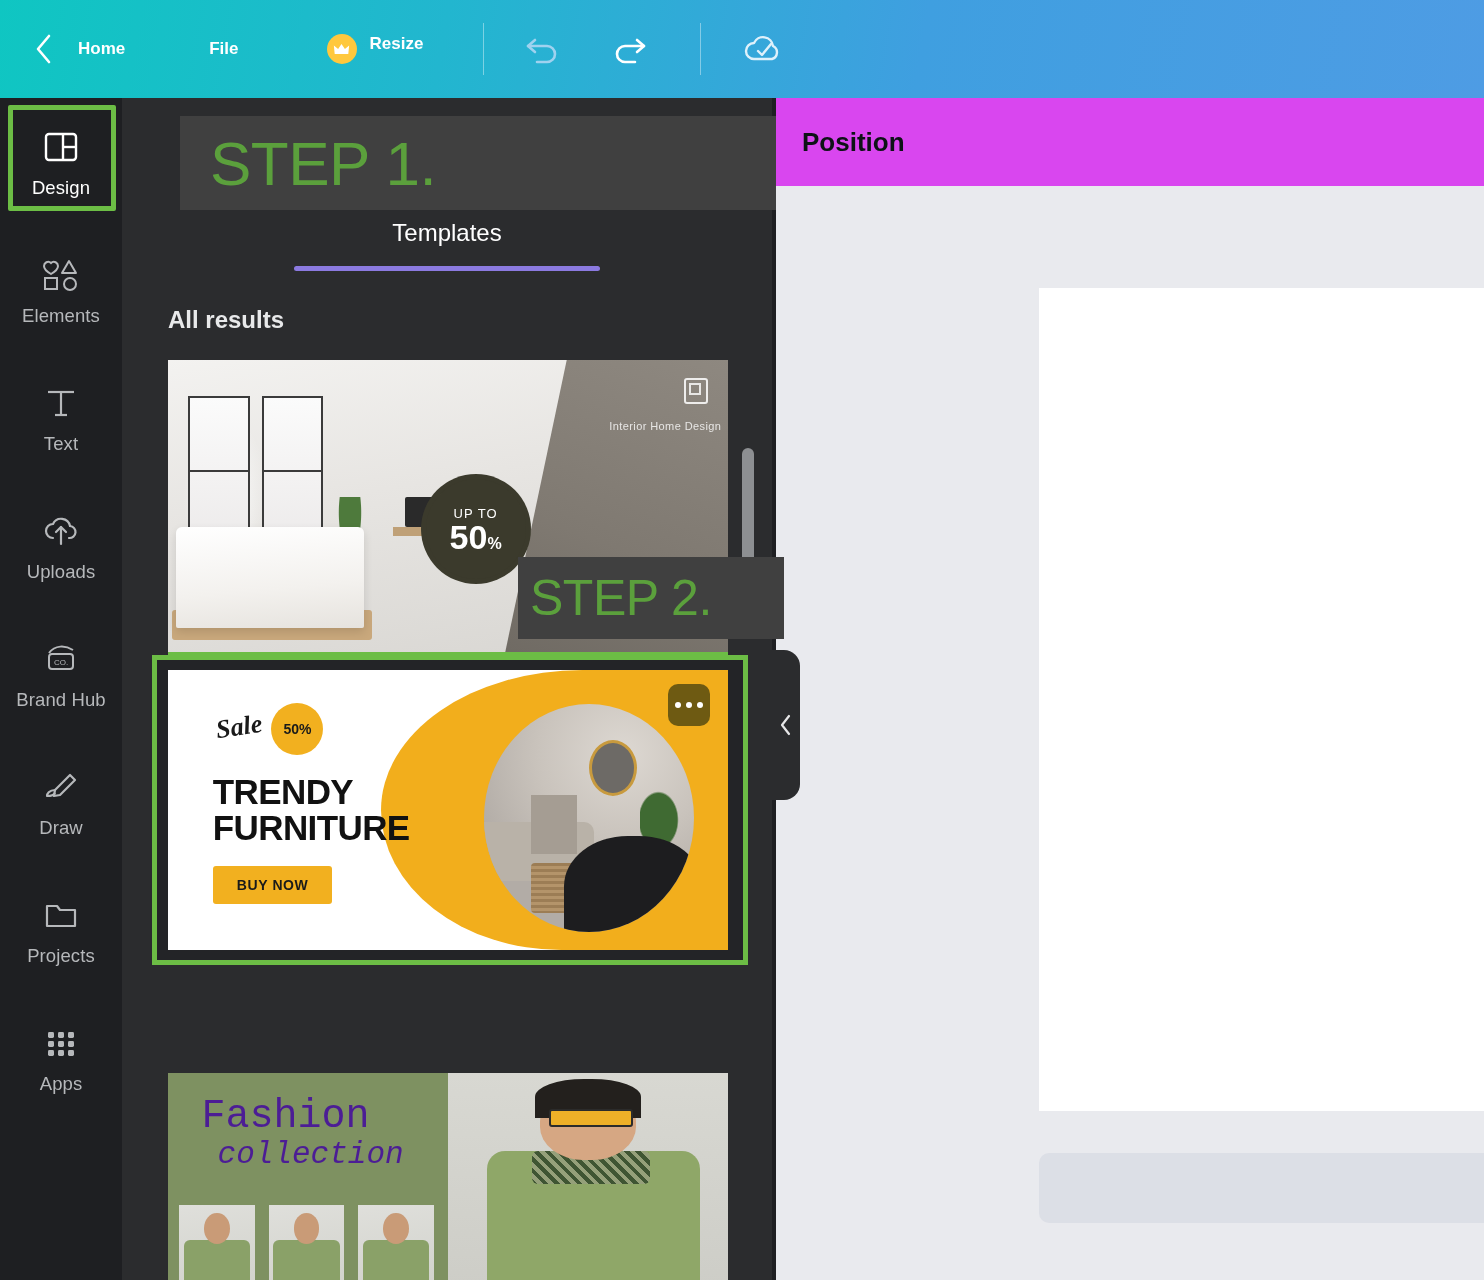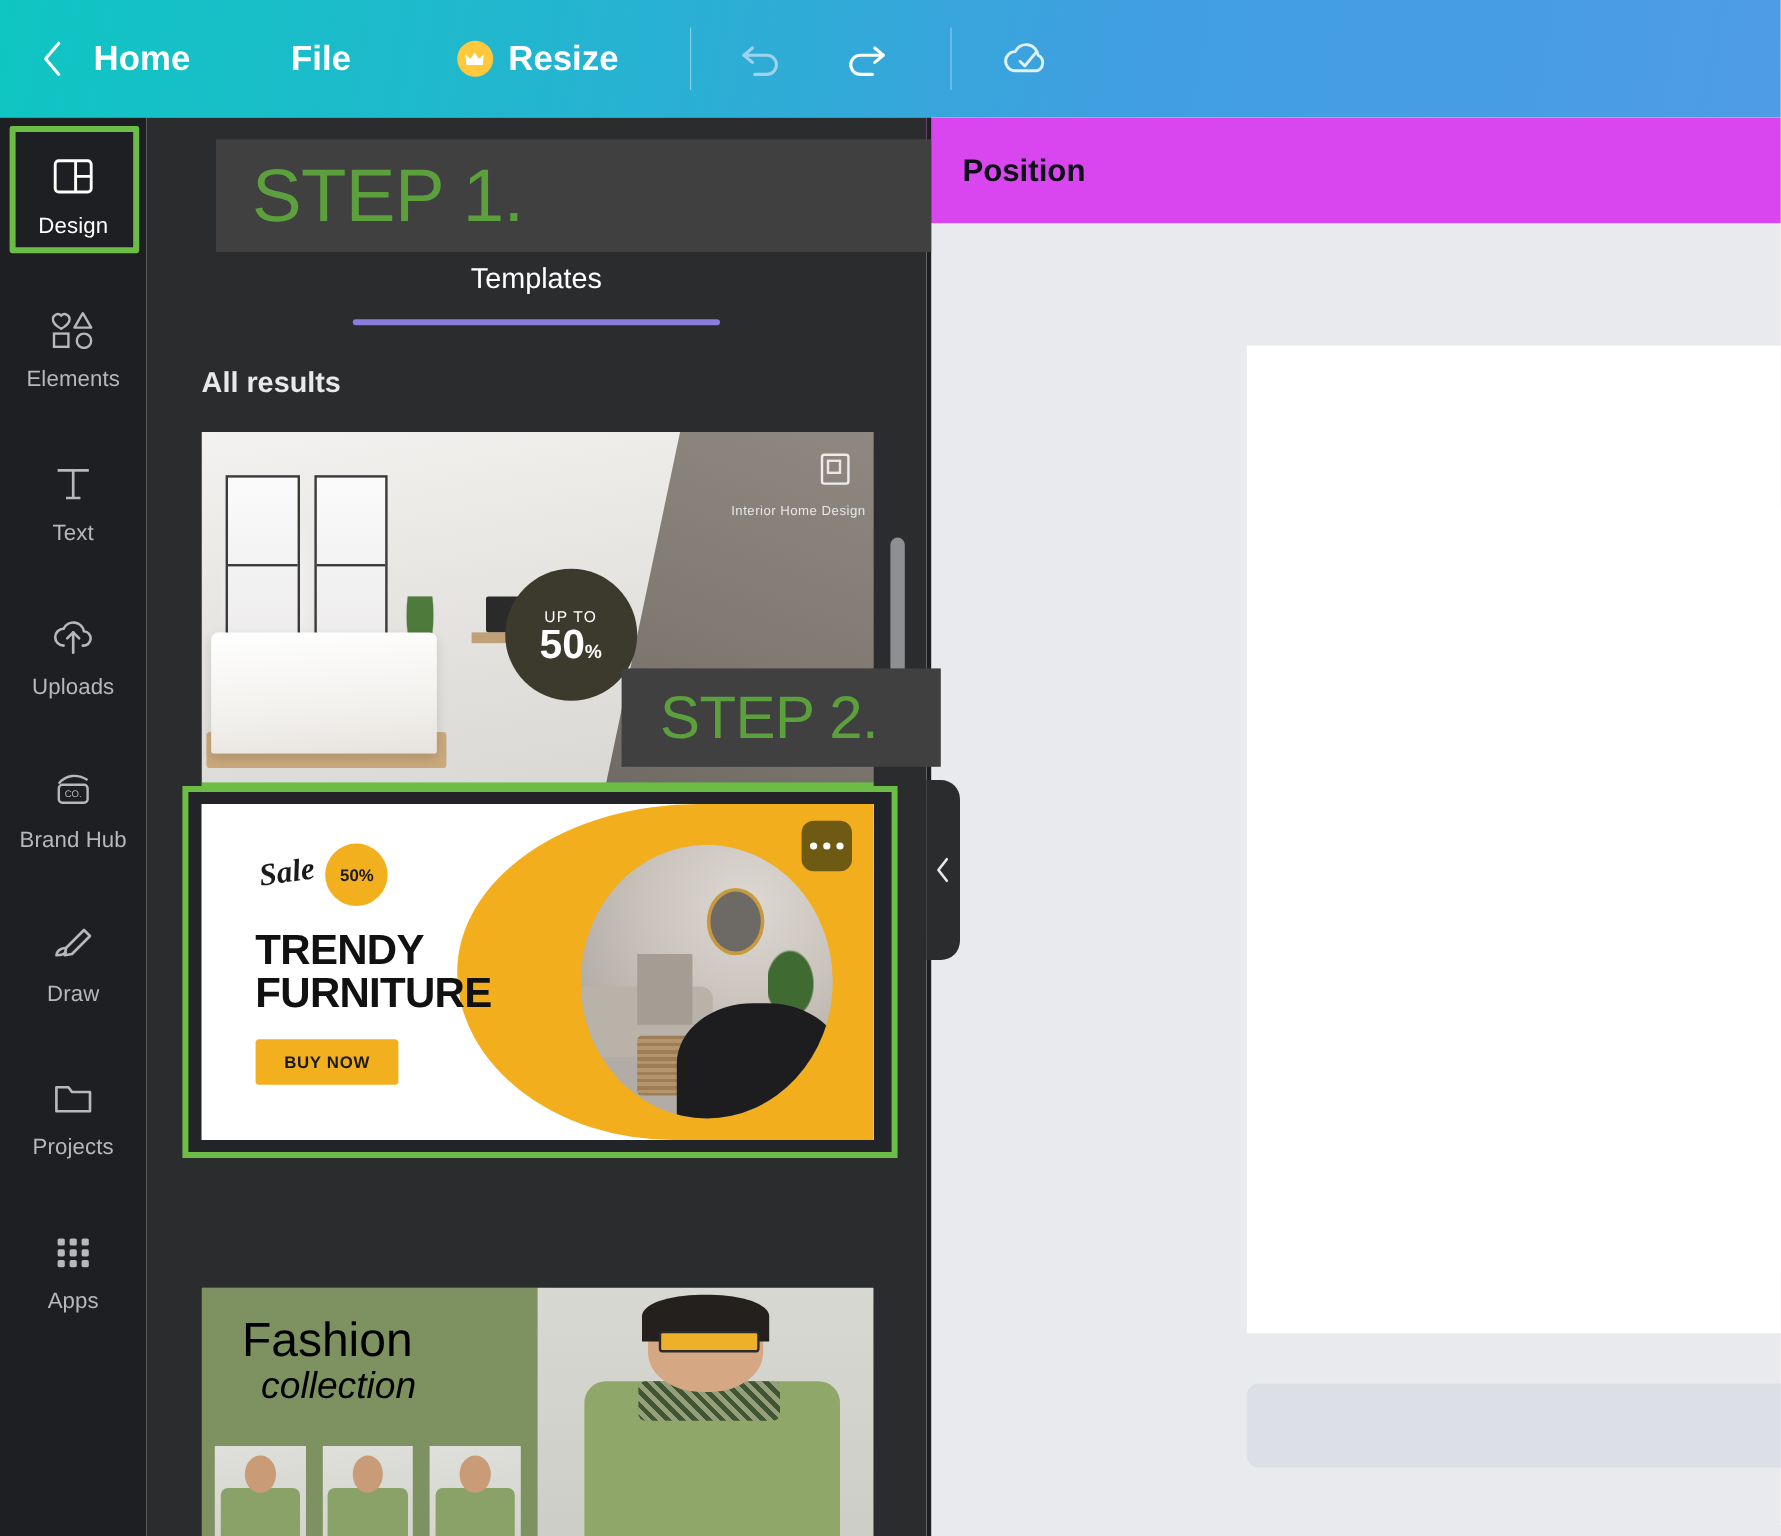--- a/index.html
+++ b/index.html
@@ -15,22 +15,22 @@
   .topbar {
     position: absolute; left: 0; top: 0; width: 1484px; height: 98px;
     background: linear-gradient(100deg, #0fc6c2 0%, #22b6cf 30%, #3f9fe0 62%, #4e9ce4 100%);
     display: flex; align-items: center;
   }
   .tb-back {
     width: 26px; height: 34px; margin-left: 30px; margin-right: 4px;
     display: flex; align-items: center; justify-content: center; cursor: pointer;
   }
   .tb-item {
-    color: #ffffff; font-size: 29px; font-weight: 600;
-    padding: 6px 18px; display: flex; align-items: center; cursor: pointer;
+    color: #ffffff; font-size: 17px; font-weight: 600;
+    padding: 6px 18px; display: flex; cursor: pointer;
     white-space: nowrap;
   }
   .tb-home { margin-left: 0px; }
   .tb-file { margin-left: 48px; }
   .tb-resize { margin-left: 52px; }
   .crown-badge {
     width: 30px; height: 30px; border-radius: 50%;
     background: #ffc83d; display: inline-flex; align-items: center;
     justify-content: center; margin-right: 13px; flex: none;
   }
@@ -116,21 +116,21 @@
     border-radius: 10px; background: #6e5a12; display: flex; align-items: center;
     justify-content: center; gap: 5px; cursor: pointer;
   }
   .dots-btn i { width: 6px; height: 6px; border-radius: 50%; background: #fff; display: block; }
 
   .step-box {
     position: absolute; background: #404040; display: flex; align-items: center;
     color: #5ba03c; font-weight: 400; letter-spacing: -0.5px; margin-left: 40px;
   }
   #step1 { left: 140px; top: 116px; width: 596px; height: 94px; padding-left: 30px; font-size: 62px; }
-  #step2 { left: 478px; top: 557px; width: 266px; height: 82px; padding-left: 32px; font-size: 50px; }
+  #step2 { left: 478px; top: 557px; width: 266px; height: 82px; padding-left: 12px; font-size: 50px; }
 
   .scrollbar-track {
     position: absolute; right: 18px; top: 250px; width: 12px; height: 930px;
   }
   .scrollbar-thumb {
     position: absolute; left: 0; top: 100px; width: 12px; height: 190px;
     border-radius: 6px; background: #8d8f92; cursor: pointer;
   }
 
   
@@ -249,22 +249,22 @@
   .t2 .circ .cab{position:absolute;left:22%;top:40%;width:22%;height:26%;background:#a59d93;}
   .t2 .circ .basket{position:absolute;left:22%;bottom:8%;width:22%;height:22%;
     background:repeating-linear-gradient(180deg,#9c7d55 0 3px,#b4946a 3px 6px);border-radius:4px;}
   .t2 .circ .leaf{position:absolute;right:4%;top:34%;width:22%;height:34%;
     background:radial-gradient(ellipse at 40% 50%,#3f6a32 0%,#3f6a32 48%,rgba(0,0,0,0) 52%);}
 
   
   .t3 { position: relative; width: 100%; height: 100%; background: #dcdcd6; overflow: hidden; }
   .t3 .panelg { position: absolute; left: 0; top: 0; width: 52%; height: 100%; background: #7e9161; }
   .t3 .fh {
-    position: absolute; left: 6%; top: 8%; color: #000000;
-    font-family: Liberation Sans, sans-serif; font-size: 40px; line-height: 1.0;
+    position: absolute; left: 6%; top: 8%; color: #4c1d95;
+    font-family: Liberation Mono, monospace; font-size: 40px; line-height: 1.0;
   }
   .t3 .fh em { display: block; font-style: italic; font-size: 31px; margin-left: 16px; margin-top: 2px; }
   .t3 .thumb { position: absolute; top: 44%; height: 34%; width: 13.5%; overflow: hidden;
     background: linear-gradient(170deg,#dfdfdb 0%,#cfd0c9 100%); }
   .t3 .thumb .g{position:absolute;left:6%;bottom:0;width:88%;height:66%;background:#8aa168;border-radius:6px 6px 0 0;}
   .t3 .thumb .hd{position:absolute;left:33%;top:8%;width:34%;height:30%;background:#c99b77;border-radius:50%;}
   .t3 .t3a { left: 2%; } .t3 .t3b { left: 18%; } .t3 .t3c { left: 34%; }
   .t3 .model { position: absolute; right: 0; top: 0; width: 50%; height: 100%;
     background: linear-gradient(180deg,#d8d8d2 0%,#c9c9c3 100%); overflow: hidden; }
   .t3 .model .body{position:absolute;left:14%;top:26%;width:76%;height:74%;background:#8fa768;border-radius:18px 18px 0 0;}

